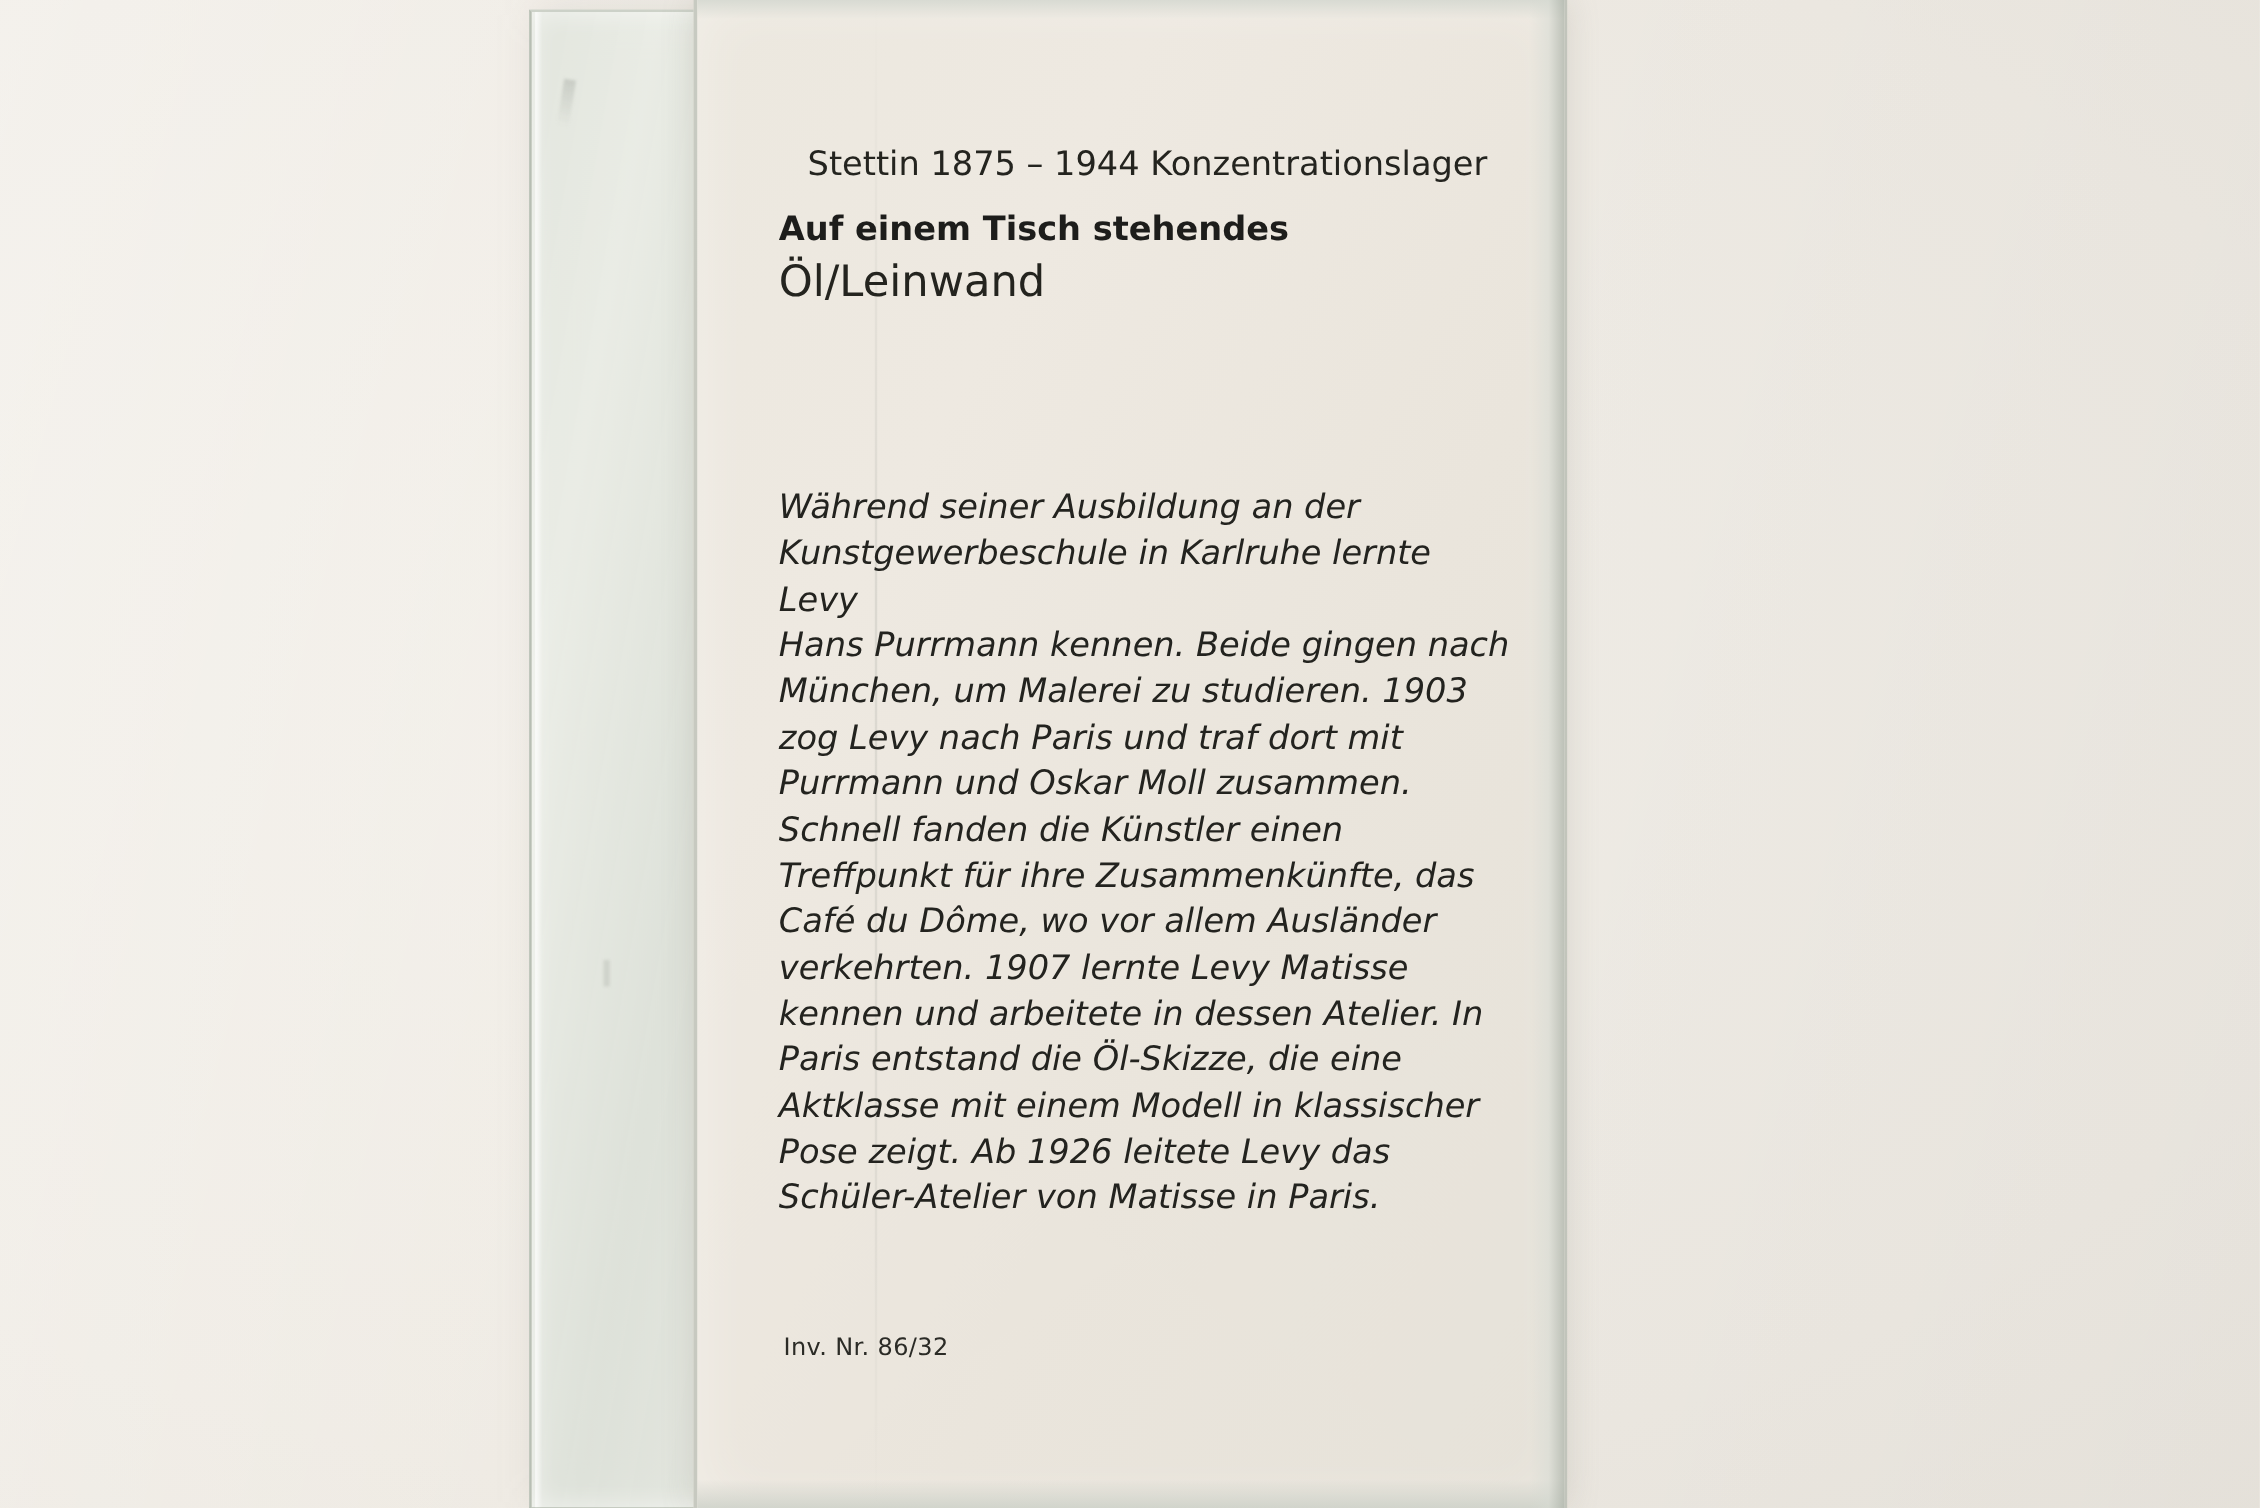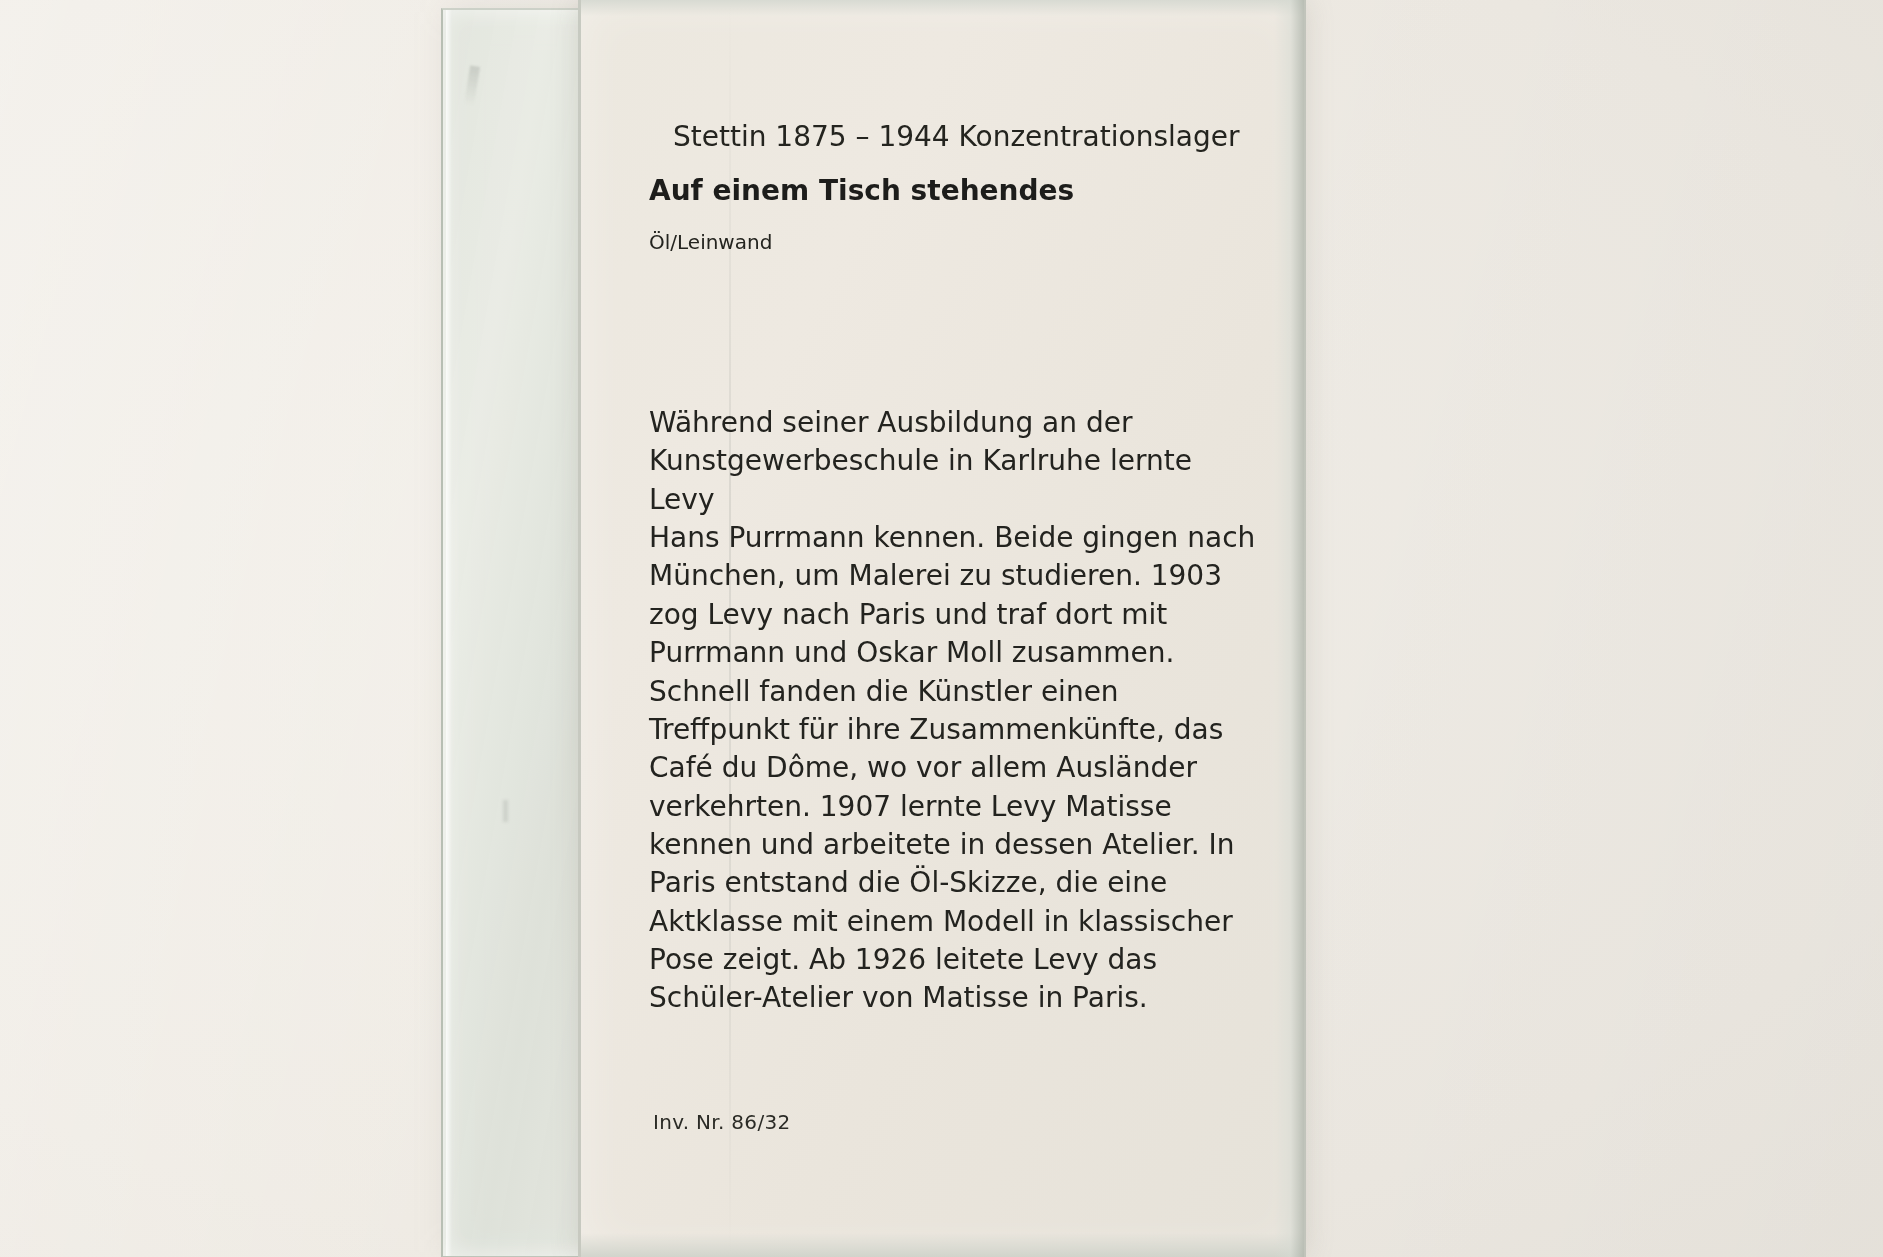--- a/index.html
+++ b/index.html
@@ -170,35 +170,36 @@
     margin-top: 16px;
   }
   .title-line2 {
     font-size: 28px;
     font-weight: bold;
     color: #1d1d1b;
     line-height: 1.34;
     margin-top: 26px;
   }
   .medium {
-    font-size: 20px;
+    font-size: 36px;
     color: #24241f;
     line-height: 1.34;
-    margin-top: 20px;
+    margin-top: 3px;
   }
 
   .description {
     position: absolute;
     left: 68px;
     top: 404px;
     width: 610px;
     font-size: 28px;
     line-height: 1.37;
     color: #23231f;
     white-space: pre-line;
+    font-style: italic;
   }
 
   .inv {
     position: absolute;
     left: 72px;
     top: 1110px;
     font-size: 20px;
     color: #2b2b26;
     letter-spacing: 0.3px;
   }

